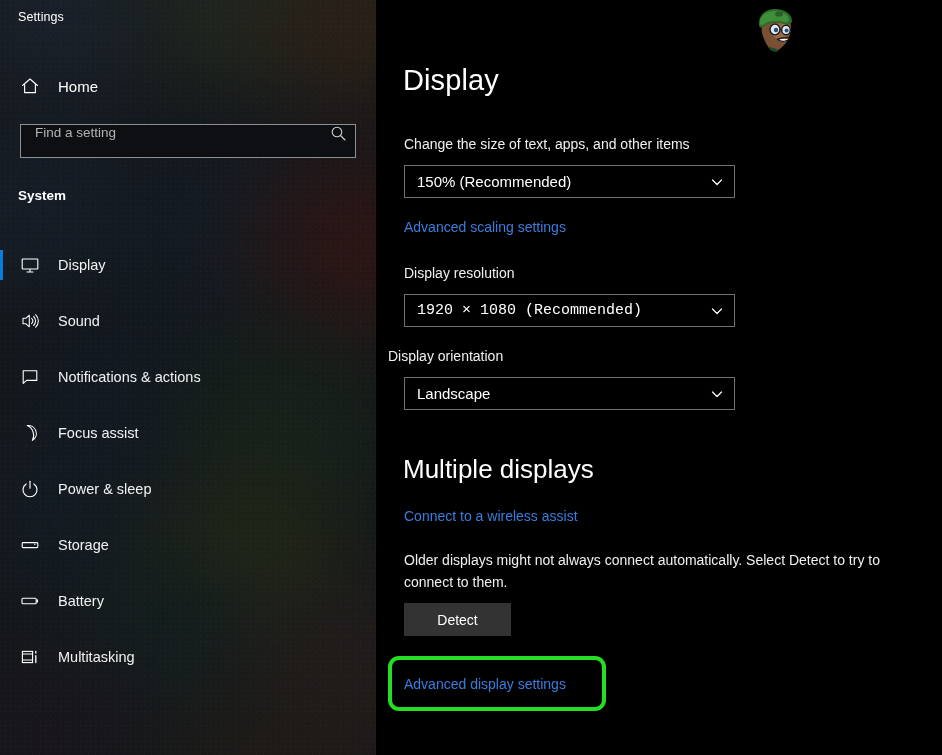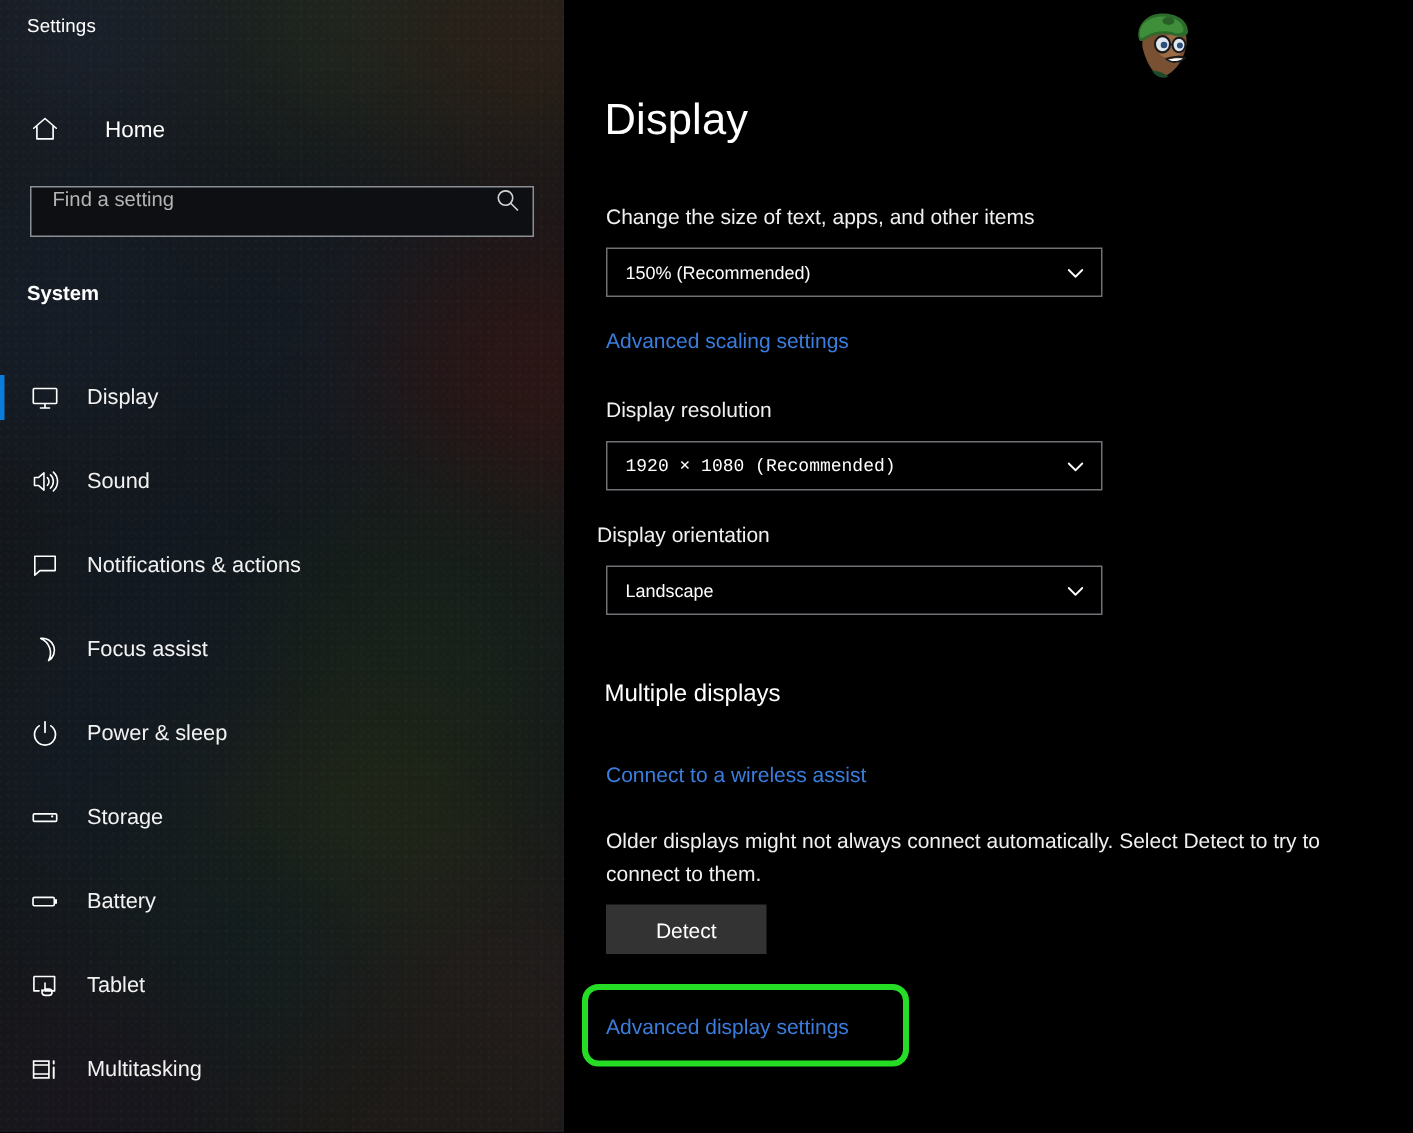--- a/index.html
+++ b/index.html
@@ -65,21 +65,20 @@
     color: #ffffff;
     letter-spacing: 0.1px;
   }
 
   .home-row {
     position: absolute;
     left: 0; top: 70px;
     width: 436px; height: 32px;
     display: flex;
     align-items: center;
-    gap: 12px;
   }
   .home-row .ico {
     width: 44px;
     display: flex;
     align-items: center;
     justify-content: center;
     margin-left: 8px;
   }
   .home-row .lbl {
     font-size: 15px;
@@ -180,21 +179,21 @@
     letter-spacing: 0.1px;
   }
 
   .sec-label {
     position: absolute;
     font-size: 14px;
     color: #f0f0f0;
   }
   .subhead {
     position: absolute;
-    font-size: 16px;
+    font-size: 26px;
     color: #ffffff;
   }
   .link {
     position: absolute;
     font-size: 14px;
     color: #3a7ddd;
     cursor: pointer;
     text-decoration: none;
   }
   .bodytext {
@@ -211,21 +210,21 @@
     width: 331px; height: 33px;
     background: #000000;
     border: 1px solid #6e7175;
     box-sizing: border-box;
     display: flex;
     align-items: center;
     cursor: pointer;
   }
   .combo .val {
     flex: 1;
-    font-size: 12px;
+    font-size: 15px;
     color: #ffffff;
     padding-left: 12px;
     white-space: nowrap;
     overflow: hidden;
   }
   .combo .chev {
     width: 34px;
     display: flex;
     align-items: center;
     justify-content: center;
@@ -383,31 +382,20 @@
 
           <span class="ico">
             <svg width="20" height="20" viewBox="0 0 20 20" fill="none">
               <rect x="2" y="7.2" width="14.2" height="5.6" rx="1" stroke="#ffffff" stroke-width="1.1"></rect>
               <path d="M17.3 9 V11" stroke="#ffffff" stroke-width="1.4" stroke-linecap="round"></path>
             </svg>
           </span>
           <span class="lbl">Battery</span>
         </div>
 
-        <div class="navitem">
-
-          <span class="ico">
-            <svg width="20" height="20" viewBox="0 0 20 20" fill="none">
-              <path d="M2.6 4 H16.4 V13.6 H9.6" stroke="#ffffff" stroke-width="1.1" stroke-linejoin="round"></path>
-              <path d="M2.6 4 V13.6 H6.4" stroke="#ffffff" stroke-width="1.1" stroke-linejoin="round"></path>
-              <path d="M10 8.4 V12.4 M10 12.4 L8.7 13.6 M10 12.4 H12.6 A1.5 1.5 0 0 1 12.6 16.6 H10.2 A2.4 2.4 0 0 1 8 14.8 V12.8" stroke="#ffffff" stroke-width="1.05" stroke-linecap="round" stroke-linejoin="round"></path>
-            </svg>
-          </span>
-          <span class="lbl">Tablet</span>
-        </div>
 
         <div class="navitem">
 
           <span class="ico">
             <svg width="20" height="20" viewBox="0 0 20 20" fill="none">
               <rect x="2.4" y="4.4" width="10.2" height="11.2" stroke="#ffffff" stroke-width="1.1"></rect>
               <path d="M2.4 7 H12.6 M2.4 13 H12.6" stroke="#ffffff" stroke-width="1.05"></path>
               <path d="M15.8 4.4 V6 M15.8 8.6 V15.6" stroke="#ffffff" stroke-width="1.3" stroke-linecap="round"></path>
             </svg>
           </span>
@@ -459,21 +447,21 @@
 
     <div class="combo" style="top:294px;font-family:Liberation Mono, monospace;">
       <span class="val">1920 × 1080 (Recommended)</span>
       <span class="chev">
         <svg width="14" height="14" viewBox="0 0 14 14" fill="none">
           <path d="M2.5 5 L7 9.5 L11.5 5" stroke="#ffffff" stroke-width="1.2" stroke-linecap="round" stroke-linejoin="round"></path>
         </svg>
       </span>
     </div>
 
-    <div class="sec-label" style="left:22px; top:348px;">Display orientation</div>
+    <div class="sec-label" style="left:12px; top:348px;">Display orientation</div>
 
     <div class="combo" style="top:377px;">
       <span class="val">Landscape</span>
       <span class="chev">
         <svg width="14" height="14" viewBox="0 0 14 14" fill="none">
           <path d="M2.5 5 L7 9.5 L11.5 5" stroke="#ffffff" stroke-width="1.2" stroke-linecap="round" stroke-linejoin="round"></path>
         </svg>
       </span>
     </div>
 

